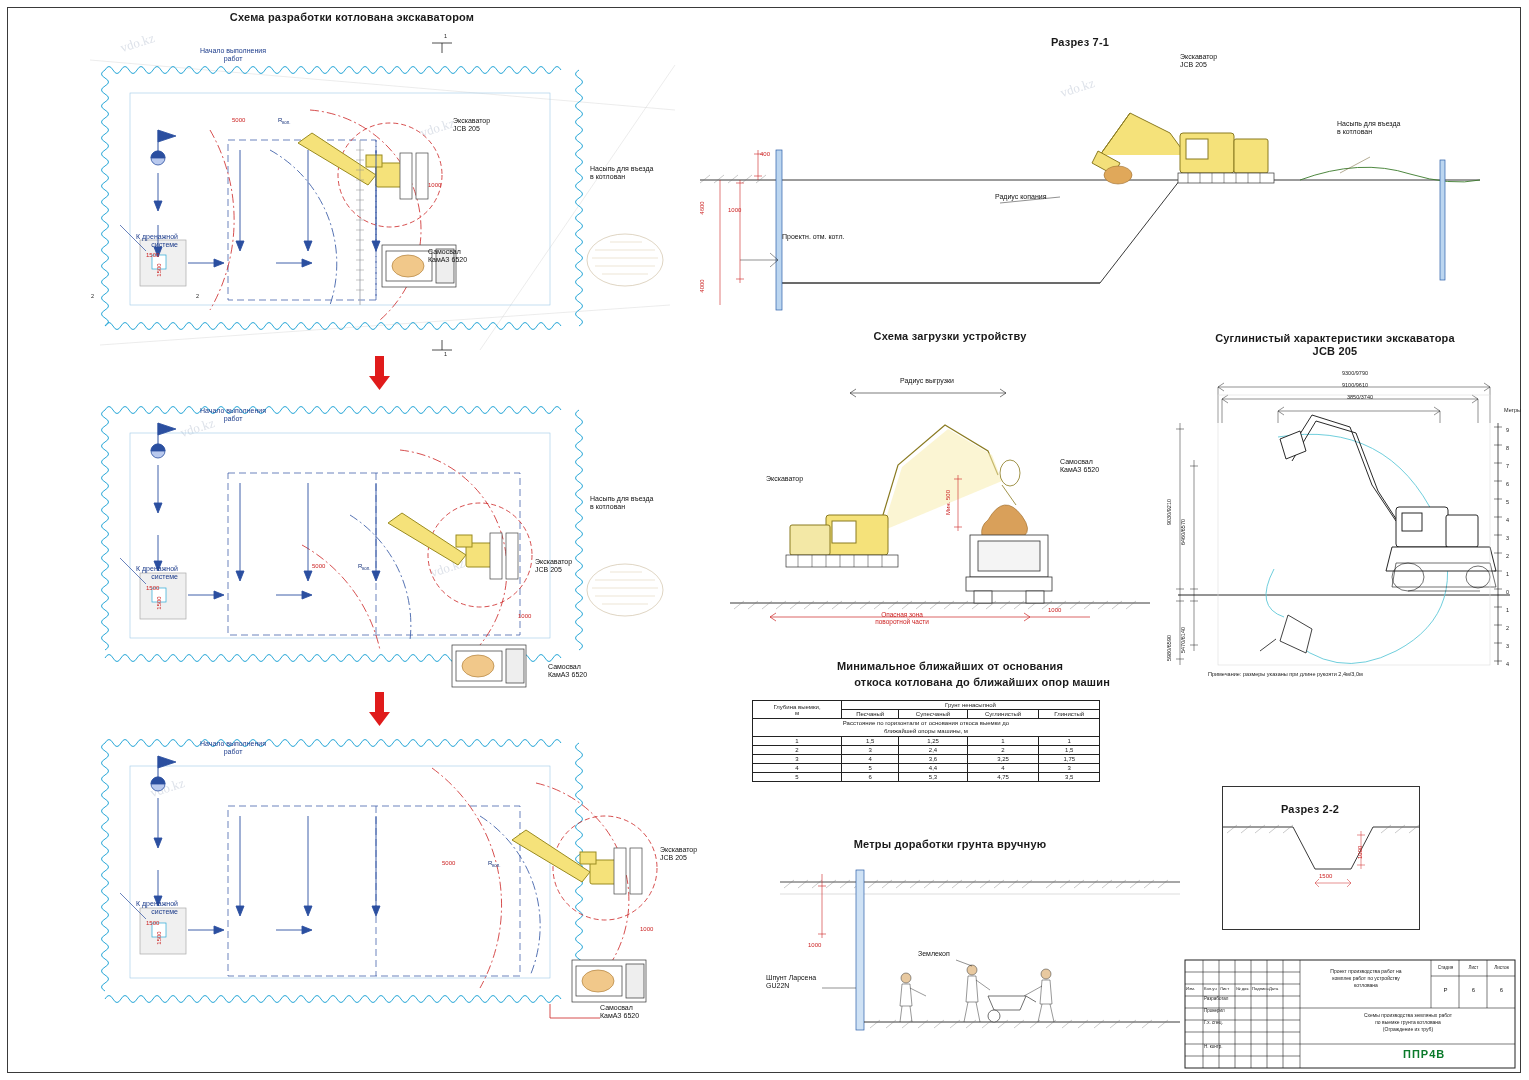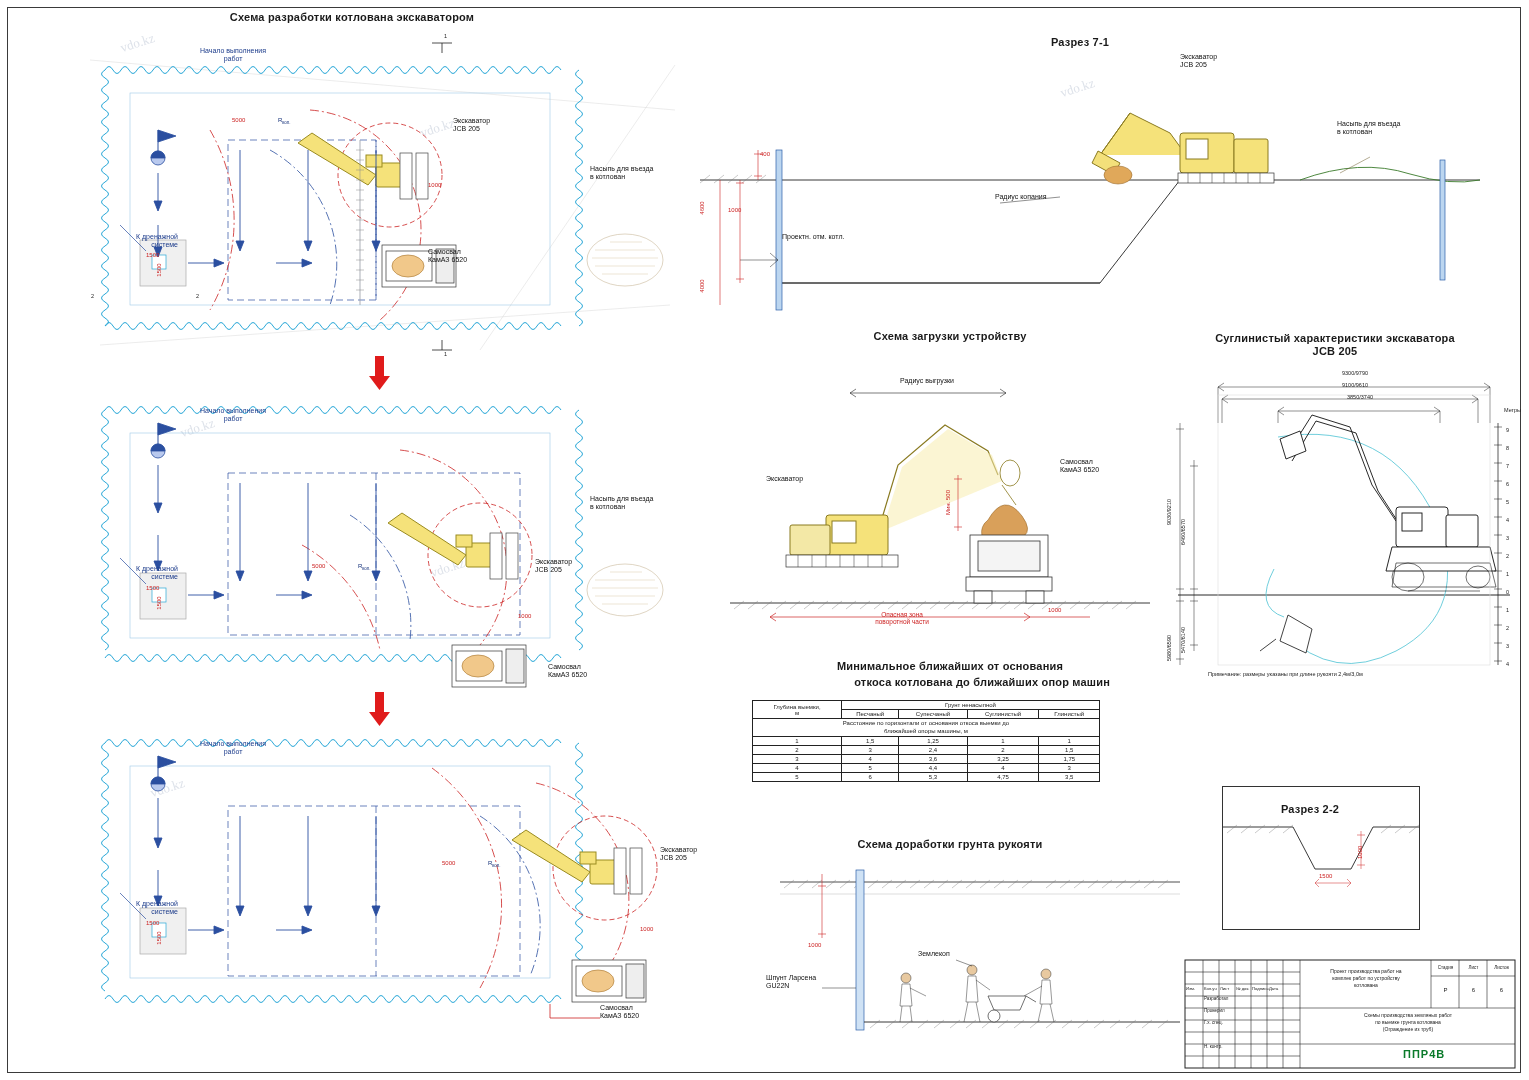--- a/index.html
+++ b/index.html
@@ -639,21 +639,21 @@
     <tr>
       <td>5</td>
           <td>6</td>
       <td>5,3</td>
           <td>4,75</td>
       <td>3,5</td>
     </tr>
   </tbody>
     </table>
 
-  <div class="abs ttl" style="left:790px;top:838px;width:320px;">Схема доработки грунта рукояти</div>
+  <div class="abs ttl" style="left:790px;top:838px;width:320px;">Метры доработки грунта вручную</div>
   <div class="abs" style="left:760px;top:862px;width:420px;height:190px;">
     <svg width="420" height="190">
 
       <path d="M20 20 L420 20" stroke="#222" stroke-width=".8"></path>
       <g stroke="#777" stroke-width=".4">
         <path d="M24 26 L34 18 M38 26 L48 18 M52 26 L62 18 M66 26 L76 18 M80 26 L90 18 M94 26 L104 18 M108 26 L118 18 M122 26 L132 18 M136 26 L146 18 M150 26 L160 18 M164 26 L174 18 M178 26 L188 18 M192 26 L202 18 M206 26 L216 18 M220 26 L230 18 M234 26 L244 18 M248 26 L258 18 M262 26 L272 18 M286 26 L296 18 M300 26 L310 18 M314 26 L324 18 M328 26 L338 18 M342 26 L352 18 M356 26 L366 18 M370 26 L380 18 M384 26 L394 18 M398 26 L408 18"></path>
       </g>
       <path d="M20 32 L420 32" stroke="#aaa" stroke-width=".4"></path>
 
       <rect x="96" y="8" width="8" height="160" fill="#cfe2f5" stroke="#2b5fa8" stroke-width=".7"></rect>

